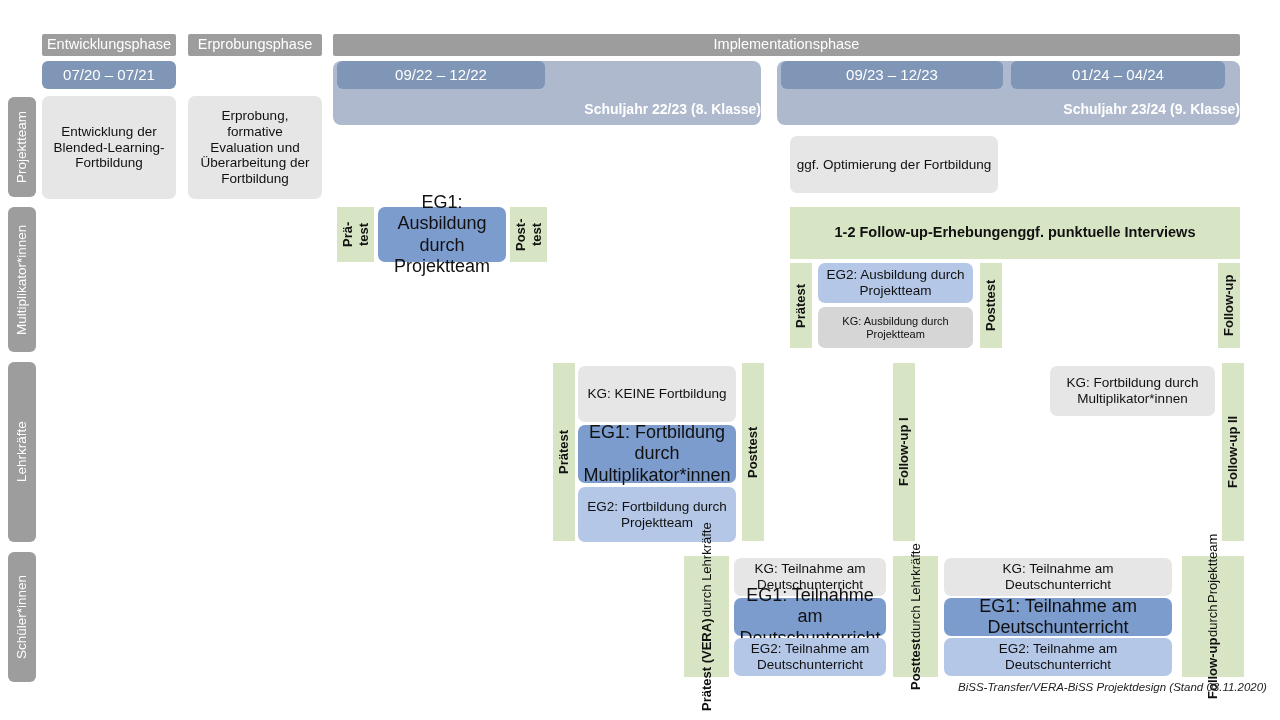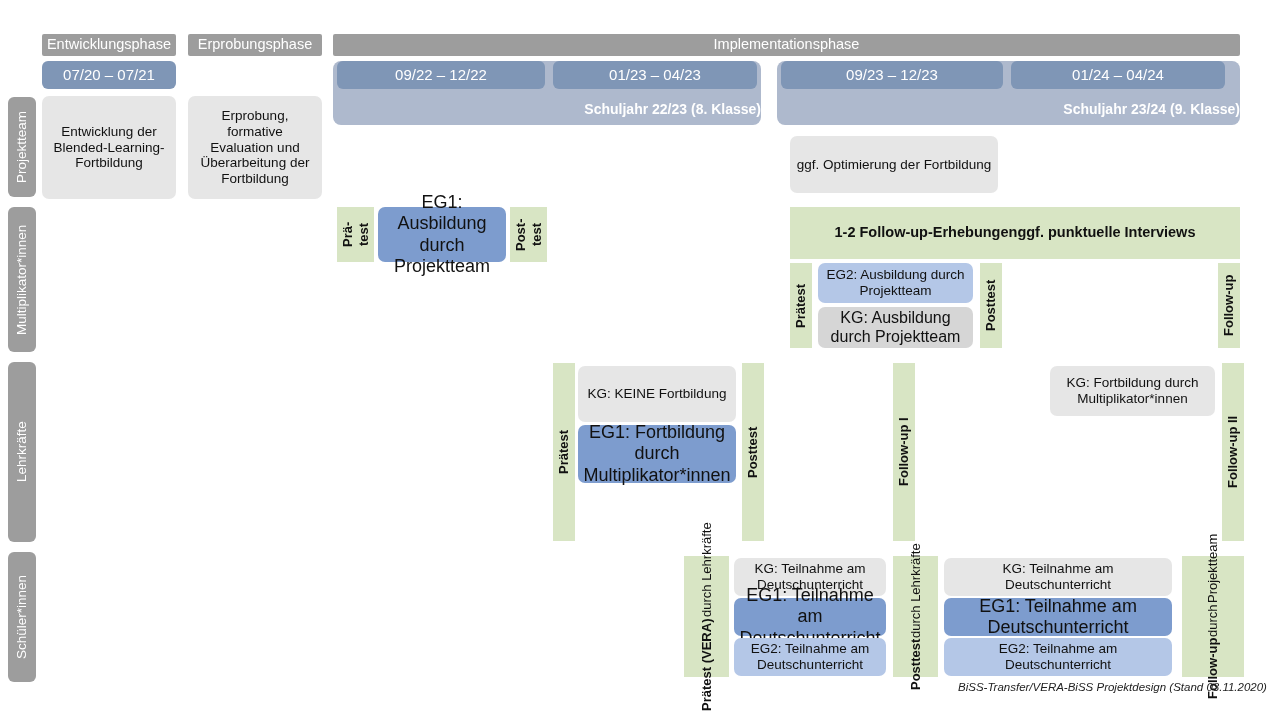--- a/index.html
+++ b/index.html
@@ -72,21 +72,21 @@
   .gray-box {
     background: #e6e6e6;
     color: #111111;
     font-size: 13.5px;
     border-radius: 7px;
     padding: 2px 6px;
   }
   .gray-box-sq {
     background: #d6d6d6;
     color: #111111;
-    font-size: 16px;
+    font-size: 11px;
     border-radius: 7px;
     padding: 12px 6px;
   }
   .blue-dark {
     background: #7d9cce;
     color: #111111;
     font-size: 18px;
     border-radius: 7px;
     padding: 2px 6px;
   }
@@ -158,23 +158,20 @@
   <div class="box schoolyear-band" style="left:777px; top:61px; width:463px; height:64px;">
     <span>Schuljahr 23/24 (9. Klasse)</span>
   </div>
 
   <div class="box date-bar" style="left:42px; top:61px; width:134px; height:28px;">
     <span>07/20 – 07/21</span>
   </div>
   <div class="box date-bar" style="left:337px; top:61px; width:208px; height:28px;">
     <span>09/22 – 12/22</span>
   </div>
-  <div class="box date-bar" style="left:553px; top:61px; width:204px; height:28px;">
-    <span>01/23 – 04/23</span>
-  </div>
   <div class="box date-bar" style="left:781px; top:61px; width:222px; height:28px;">
     <span>09/23 – 12/23</span>
   </div>
   <div class="box date-bar" style="left:1011px; top:61px; width:214px; height:28px;">
     <span>01/24 – 04/24</span>
   </div>
 
   <div class="box row-label" style="left:8px; top:97px; width:28px; height:100px;">
     <span>Projektteam</span>
   </div>
@@ -233,20 +230,23 @@
   </div>
 
   <div class="box green-strip" style="left:553px; top:363px; width:22px; height:178px;">
     <span>Prätest</span>
   </div>
   <div class="box gray-box" style="left:578px; top:366px; width:158px; height:56px;">
     <span>KG: KEINE Fortbildung</span>
   </div>
   <div class="box blue-dark" style="left:578px; top:425px; width:158px; height:58px;">
     <span>EG1: Fortbildung durch Multiplikator*innen</span>
+  </div>
+  <div class="box blue-light" style="left:578px; top:487px; width:158px; height:55px;">
+    <span>EG2: Fortbildung durch Projektteam</span>
   </div>
   <div class="box green-strip" style="left:742px; top:363px; width:22px; height:178px;">
     <span>Posttest</span>
   </div>
   <div class="box green-strip" style="left:893px; top:363px; width:22px; height:178px;">
     <span>Follow-up I</span>
   </div>
   <div class="box gray-box" style="left:1050px; top:366px; width:165px; height:50px;">
     <span>KG: Fortbildung durch Multiplikator*innen</span>
   </div>

